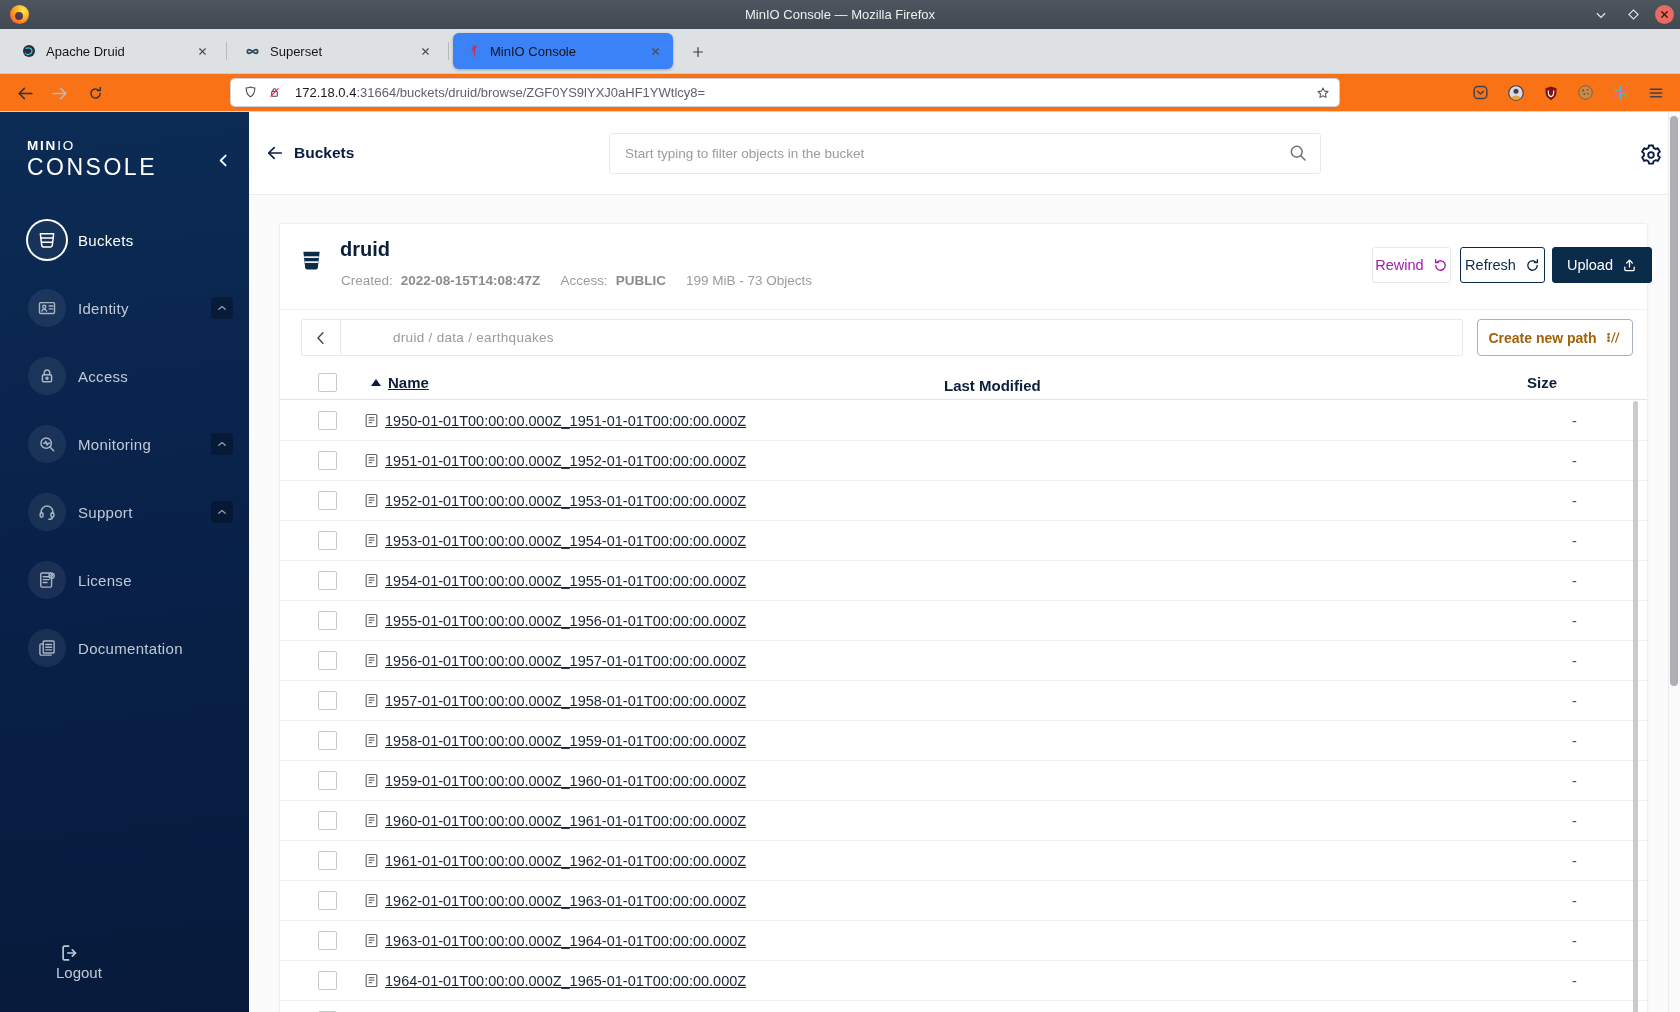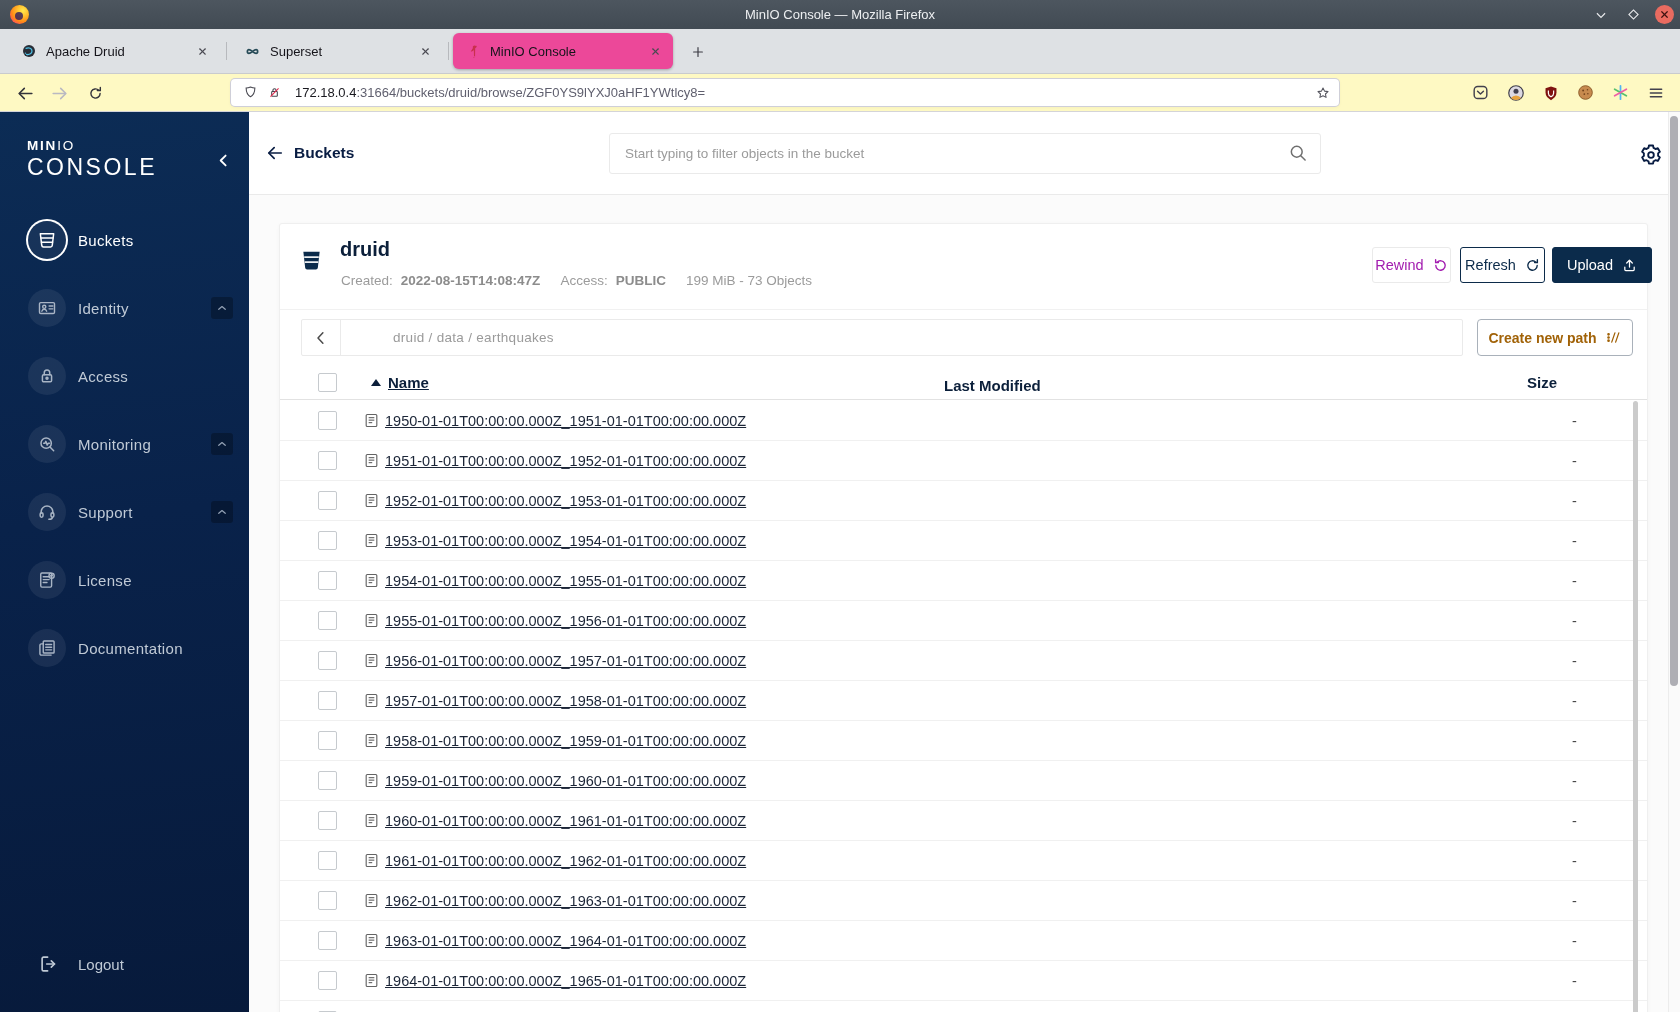--- a/index.html
+++ b/index.html
@@ -13,28 +13,28 @@
   .ff-logo{position:absolute;left:10px;top:5px;width:19px;height:19px;border-radius:50%;
     background:radial-gradient(circle at 68% 30%, #ffe94d 0%, #ffc02e 30%, #ff8a16 60%, #ff4f5e 82%, #d92d87 100%);}
   .ff-logo::after{content:"";position:absolute;left:5px;top:7px;width:8px;height:8px;border-radius:50%;background:#2b1a5e;opacity:.8;}
   .win-controls{position:absolute;right:6px;top:0;height:29px;display:flex;align-items:center;gap:12px;}
   .win-btn{width:20px;height:20px;display:flex;align-items:center;justify-content:center;cursor:pointer;}
   .win-close{background:#e96b60;border-radius:50%;width:19px;height:19px;}
 
   
   .tabbar{position:absolute;top:29px;left:0;right:0;height:44px;background:#dee1e4;}
   .tab{position:absolute;top:4px;height:36px;display:flex;align-items:center;padding:0 8px 0 13px;border-radius:6px;cursor:pointer;}
-  .tab.active{background:#ec4899;box-shadow:0 1px 3px rgba(0,0,0,.28);}
+  .tab.active{background:#3b82f6;box-shadow:0 1px 3px rgba(0,0,0,.28);}
   .tab-label{margin-left:9px;font-size:13px;color:#15141a;flex:1;white-space:nowrap;overflow:hidden;}
   .tab-close{width:20px;height:20px;border-radius:4px;display:flex;align-items:center;justify-content:center;cursor:pointer;}
   .tab-sep{position:absolute;top:13px;width:1px;height:18px;background:#b7b9bd;}
   .newtab-btn{position:absolute;left:684px;top:9px;width:27px;height:27px;border-radius:5px;display:flex;align-items:center;justify-content:center;cursor:pointer;}
 
   
-  .navbar{position:absolute;top:73px;left:0;right:0;height:39px;background:#fef9c3;border-top:1px solid #c9cbce;border-bottom:1px solid #d4d4d8;}
+  .navbar{position:absolute;top:73px;left:0;right:0;height:39px;background:#f97316;border-top:1px solid #c9cbce;border-bottom:1px solid #d4d4d8;}
   .nav-btn{position:absolute;top:6px;width:26px;height:26px;display:flex;align-items:center;justify-content:center;border-radius:4px;cursor:pointer;}
   .urlbar{position:absolute;left:231px;top:5px;width:1108px;height:27px;background:#fff;border-radius:4px;
     box-shadow:0 0 0 1px #cfcfd8, 0 1px 4px rgba(0,0,0,.05);display:flex;align-items:center;padding:0 8px 0 12px;}
   .url-ico{flex:0 0 auto;margin-right:9px;display:flex;align-items:center;}
   .url-text{font-size:13px;margin-left:4px;flex:1;white-space:nowrap;overflow:hidden;}
   .url-domain{color:#19191f;}
   .url-rest{color:#5f5f6e;}
   .nav-icons{position:absolute;right:14px;top:8px;display:flex;gap:14px;align-items:center;}
   .nav-ico{width:21px;height:21px;display:flex;align-items:center;justify-content:center;cursor:pointer;}
 
@@ -46,21 +46,21 @@
   .logo-io{font-size:13.5px;font-weight:300;letter-spacing:1.8px;}
   .logo-console{font-size:23px;font-weight:300;letter-spacing:2.5px;margin-top:1px;}
   .collapse-btn{position:absolute;right:17px;top:40px;cursor:pointer;}
   .menu{position:absolute;left:0;top:94px;right:0;}
   .menu-item{position:relative;height:68px;display:flex;align-items:center;padding-left:28px;cursor:pointer;}
   .mi-icon{width:38px;height:38px;border-radius:50%;background:rgba(255,255,255,.07);display:flex;align-items:center;justify-content:center;color:#a9b5c5;flex:0 0 38px;}
   .menu-item.active .mi-icon{box-shadow:0 0 0 2px #fff;color:#fff;background:rgba(255,255,255,.05);}
   .mi-label{margin-left:12px;font-size:15px;color:#c0cad6;letter-spacing:.3px;}
   .menu-item.active .mi-label{color:#fff;}
   .mi-caret{position:absolute;right:16px;top:50%;margin-top:-11px;width:22px;height:22px;background:rgba(0,0,0,.28);border-radius:3px;display:flex;align-items:center;justify-content:center;}
-  .logout{position:absolute;left:38px;bottom:26px;height:44px;display:flex;align-items:center;color:#c0cad6;cursor:pointer;}
+  .logout{position:absolute;left:38px;bottom:26px;height:44px;display:flex;align-items:center;color:#c0cad6;cursor:pointer;flex-direction:column;}
   .logout-label{margin-left:18px;font-size:15px;}
 
   
   .main{position:absolute;left:249px;top:112px;right:0;bottom:0;background:#fbfbfb;}
   .main-header{position:absolute;left:0;right:0;top:0;height:83px;background:#fff;border-bottom:1px solid #eaeaea;}
   .back-link{position:absolute;left:16px;top:31px;display:flex;align-items:center;gap:9px;cursor:pointer;}
   .back-label{font-size:15.5px;font-weight:700;color:#081c42;}
   .search-box{position:absolute;left:360px;top:21px;width:712px;height:41px;}
   .search-input{width:100%;height:100%;border:1px solid #eaeaea;border-radius:3px;padding:0 44px 0 15px;font-size:13.5px;color:#333;font-family:inherit;background:#fff;outline:none;}
   .search-input::placeholder{color:#9b9b9b;}

